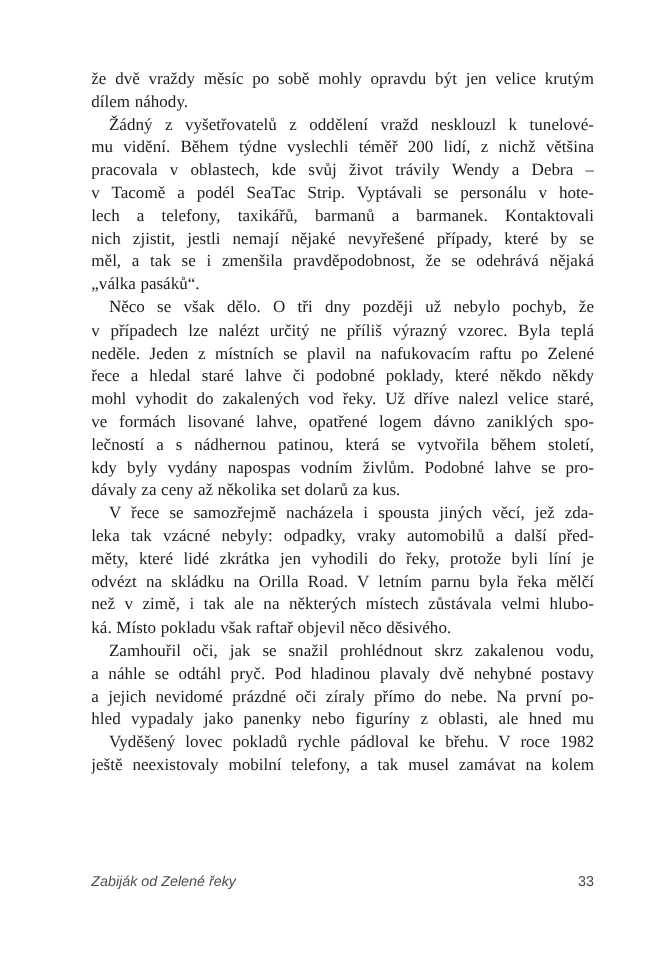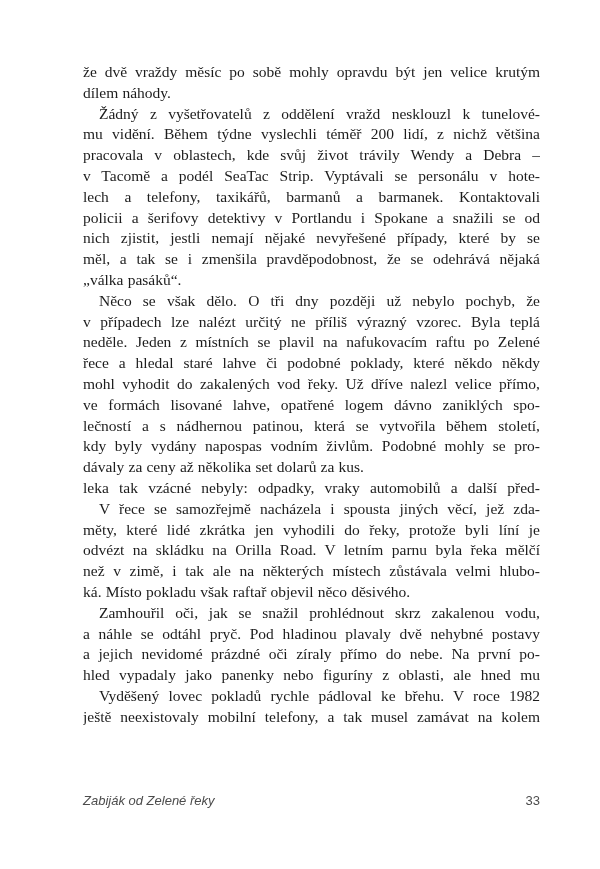--- a/index.html
+++ b/index.html
@@ -67,39 +67,38 @@
       <div class="paragraph">
         <div class="line">že dvě vraždy měsíc po sobě mohly opravdu být jen velice krutým</div>
         <div class="line par-end">dílem náhody.</div>
       </div>
       <div class="paragraph">
         <div class="line indent">Žádný z vyšetřovatelů z oddělení vražd nesklouzl k tunelové-</div>
         <div class="line">mu vidění. Během týdne vyslechli téměř 200 lidí, z nichž většina</div>
         <div class="line">pracovala v oblastech, kde svůj život trávily Wendy a Debra –</div>
         <div class="line">v Tacomě a podél SeaTac Strip. Vyptávali se personálu v hote-</div>
         <div class="line">lech a telefony, taxikářů, barmanů a barmanek. Kontaktovali</div>
-        <div class="line">policii a šerifovy detektivy v Portlandu i Spokane a snažili se od</div>
         <div class="line">nich zjistit, jestli nemají nějaké nevyřešené případy, které by se</div>
         <div class="line">měl, a tak se i zmenšila pravděpodobnost, že se odehrává nějaká</div>
         <div class="line par-end">„válka pasáků“.</div>
       </div>
       <div class="paragraph">
         <div class="line indent">Něco se však dělo. O tři dny později už nebylo pochyb, že</div>
         <div class="line">v případech lze nalézt určitý ne příliš výrazný vzorec. Byla teplá</div>
         <div class="line">neděle. Jeden z místních se plavil na nafukovacím raftu po Zelené</div>
         <div class="line">řece a hledal staré lahve či podobné poklady, které někdo někdy</div>
-        <div class="line">mohl vyhodit do zakalených vod řeky. Už dříve nalezl velice přímo,</div>
+        <div class="line">mohl vyhodit do zakalených vod řeky. Už dříve nalezl velice staré,</div>
         <div class="line">ve formách lisované lahve, opatřené logem dávno zaniklých spo-</div>
         <div class="line">lečností a s nádhernou patinou, která se vytvořila během století,</div>
-        <div class="line">kdy byly vydány napospas vodním živlům. Podobné mohly se pro-</div>
+        <div class="line">kdy byly vydány napospas vodním živlům. Podobné lahve se pro-</div>
         <div class="line par-end">dávaly za ceny až několika set dolarů za kus.</div>
       </div>
       <div class="paragraph">
+        <div class="line indent">V řece se samozřejmě nacházela i spousta jiných věcí, jež zda-</div>
         <div class="line">leka tak vzácné nebyly: odpadky, vraky automobilů a další před-</div>
-        <div class="line indent">V řece se samozřejmě nacházela i spousta jiných věcí, jež zda-</div>
         <div class="line">měty, které lidé zkrátka jen vyhodili do řeky, protože byli líní je</div>
         <div class="line">odvézt na skládku na Orilla Road. V letním parnu byla řeka mělčí</div>
         <div class="line">než v zimě, i tak ale na některých místech zůstávala velmi hlubo-</div>
         <div class="line par-end">ká. Místo pokladu však raftař objevil něco děsivého.</div>
       </div>
       <div class="paragraph">
         <div class="line indent">Zamhouřil oči, jak se snažil prohlédnout skrz zakalenou vodu,</div>
         <div class="line">a náhle se odtáhl pryč. Pod hladinou plavaly dvě nehybné postavy</div>
         <div class="line">a jejich nevidomé prázdné oči zíraly přímo do nebe. Na první po-</div>
         <div class="line">hled vypadaly jako panenky nebo figuríny z oblasti, ale hned mu</div>

